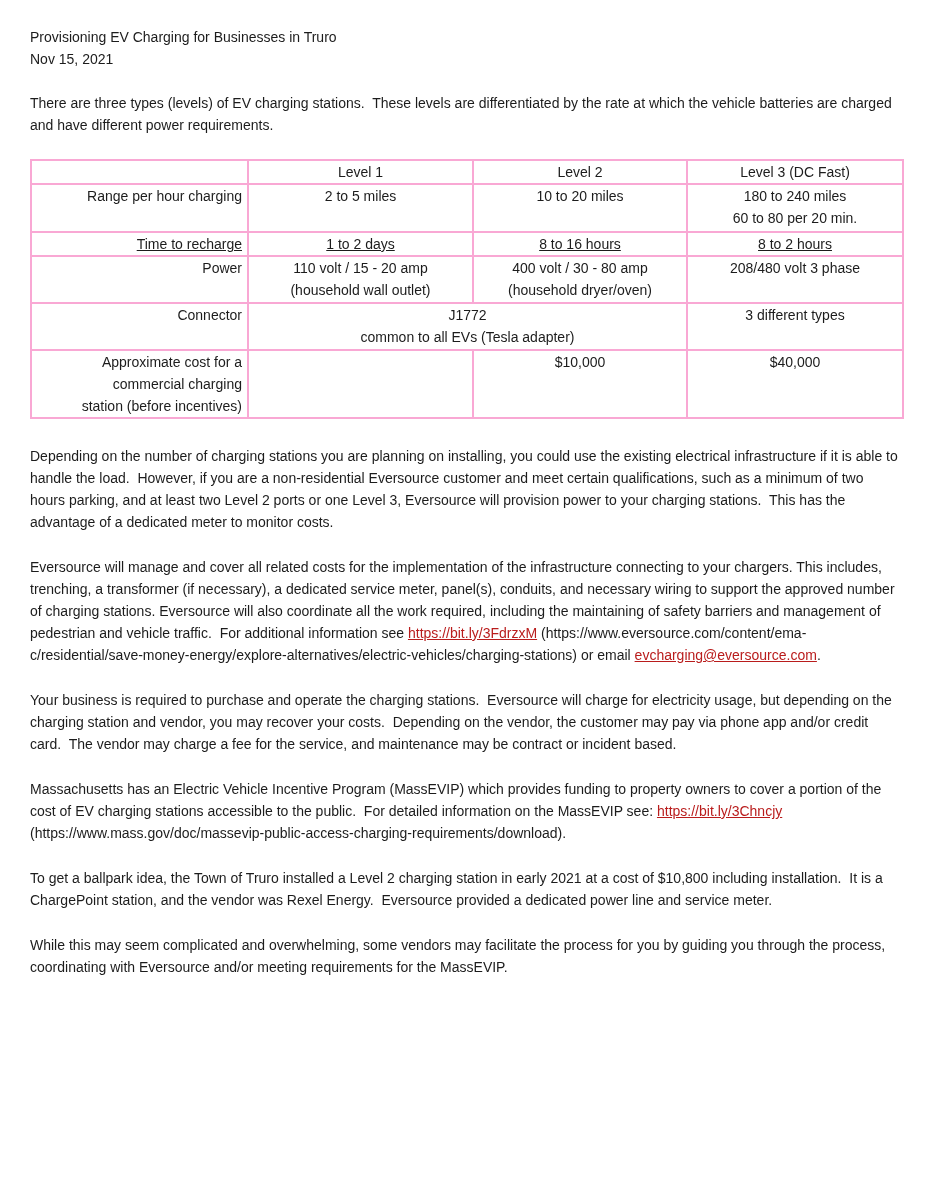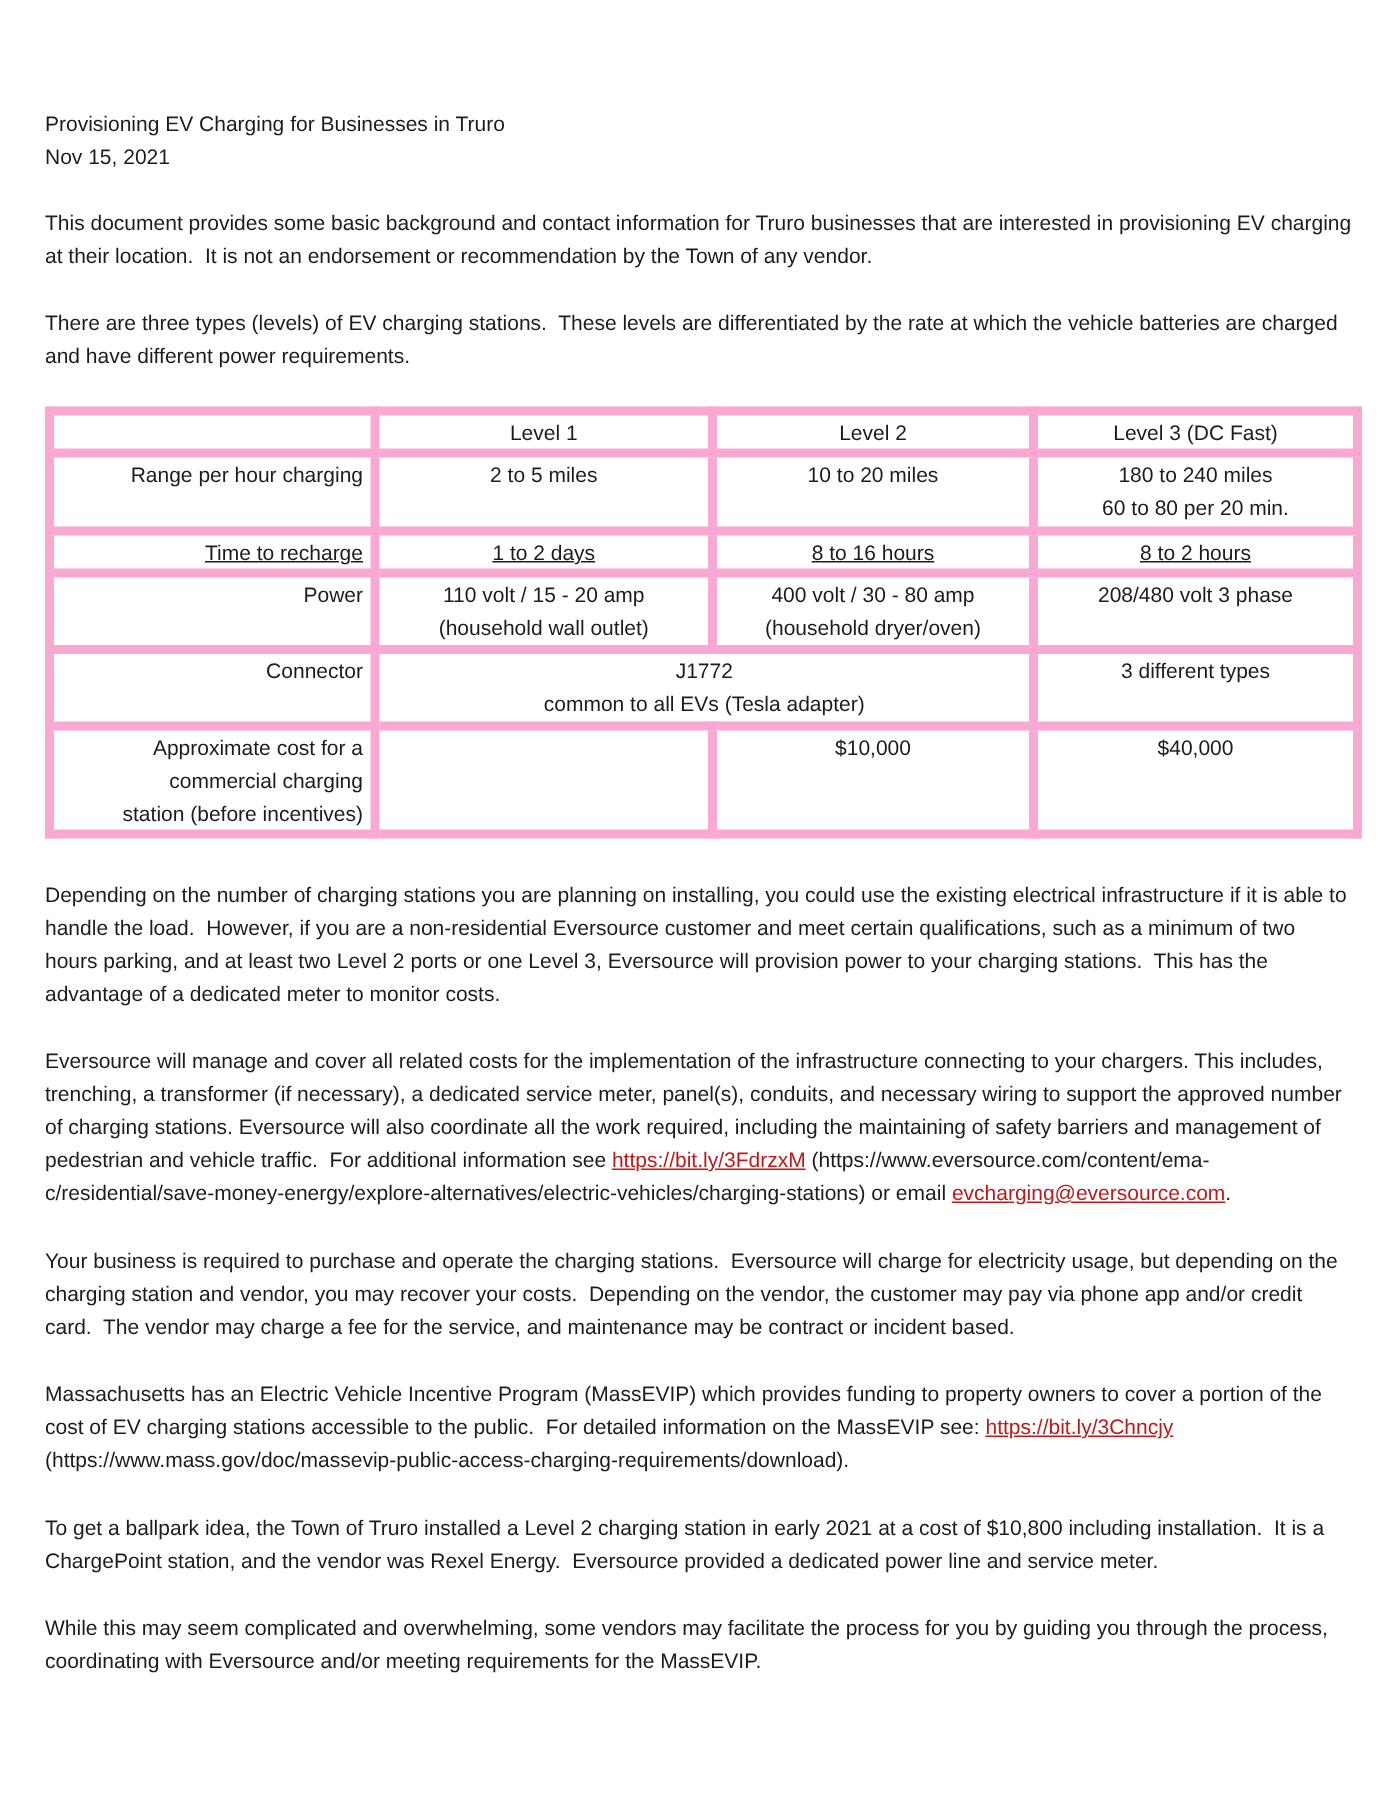--- a/index.html
+++ b/index.html
@@ -11,21 +11,20 @@
     width: 927px;
     height: 1200px;
     overflow: hidden;
     font-family: "Liberation Sans", sans-serif;
     color: #1c1c1c;
   }
   .doc {
     padding: 26px 26px 0 30px;
     font-size: 14px;
     line-height: 22px;
-    margin-top: 45px;
   }
   .title-block {
     margin: 0 0 22px 0;
   }
   .para {
     margin: 0 0 23px 0;
     white-space: pre-wrap;
   }
   a.link {
     color: #b91c1c;
@@ -33,21 +32,21 @@
     cursor: pointer;
   }
   table.levels {
     border-collapse: collapse;
     width: 872px;
     margin: 20px 0 26px 0;
     table-layout: fixed;
   }
   table.levels th,
   table.levels td {
-    border: 6px solid #f9a8d4;
+    border: 2px solid #f9a8d4;
     padding: 0 5px;
     vertical-align: top;
     font-weight: normal;
     font-size: 14px;
     line-height: 22px;
     overflow: hidden;
   }
   table.levels th { height: 22px; }
   .cell-c { text-align: center; }
   .cell-l { text-align: right; }
@@ -60,21 +59,20 @@
 </head>
 <body>
 
 <div class="doc">
 
   <div class="title-block">
     <div>Provisioning EV Charging for Businesses in Truro</div>
     <div>Nov 15, 2021</div>
   </div>
 
-  <p class="para">This document provides some basic background and contact information for Truro businesses that are interested in provisioning EV charging at their location.  It is not an endorsement or recommendation by the Town of any vendor.</p>
 
   <p class="para">There are three types (levels) of EV charging stations.  These levels are differentiated by the rate at which the vehicle batteries are charged and have different power requirements.</p>
 
   <table class="levels">
     <colgroup>
       <col style="width:217px">
       <col style="width:225px">
       <col style="width:214px">
       <col style="width:216px">
     </colgroup>

